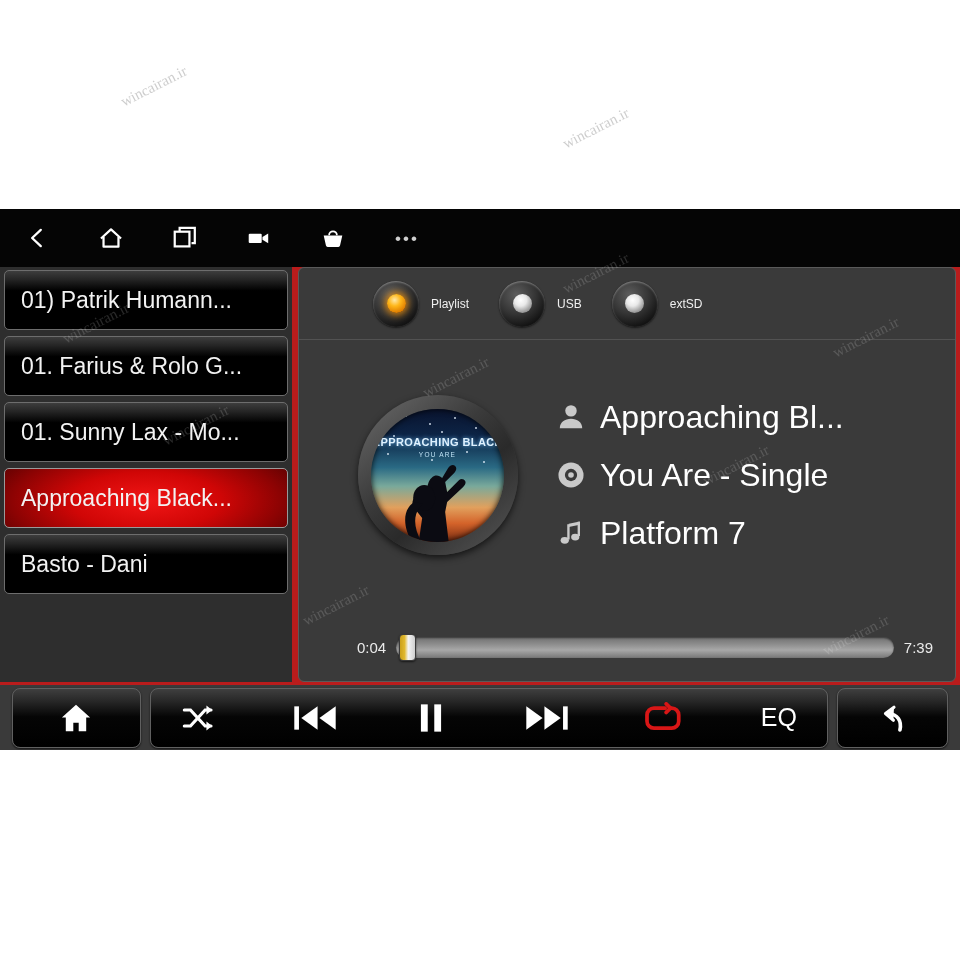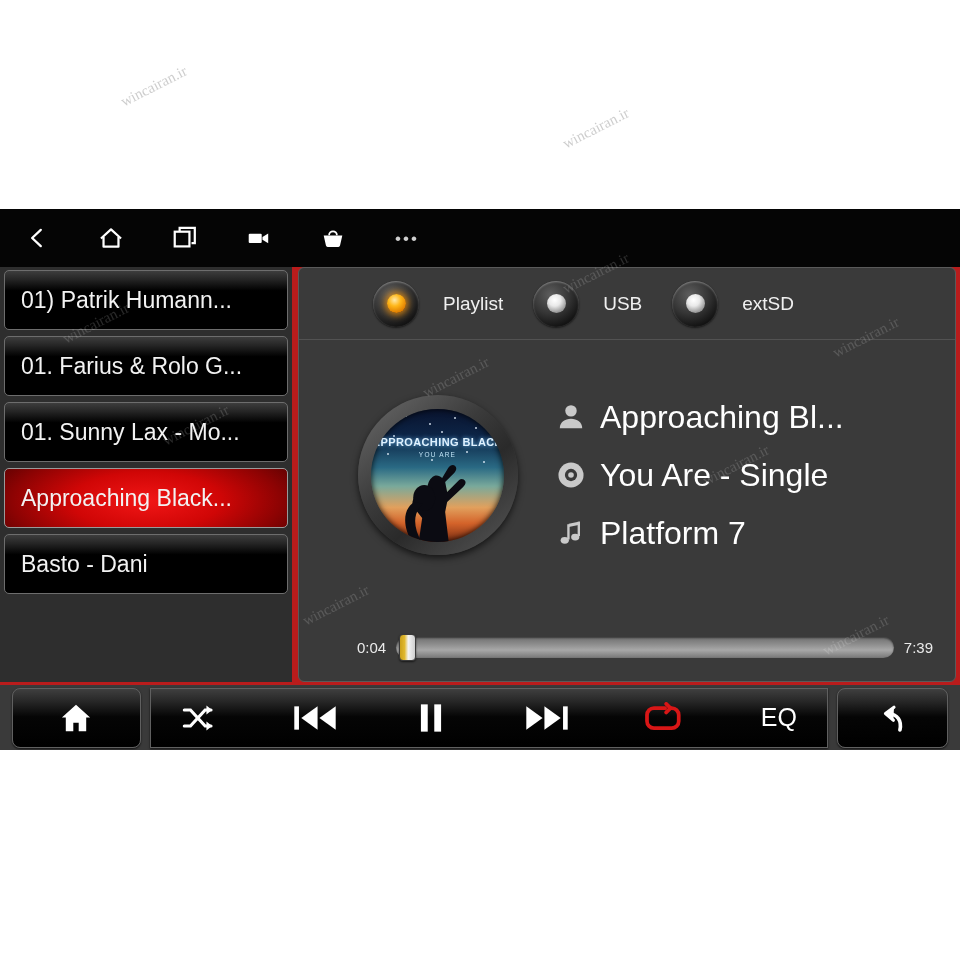--- a/index.html
+++ b/index.html
@@ -108,21 +108,21 @@
   }
   .led i {
     display: block; width: 19px; height: 19px; border-radius: 50%;
     background: radial-gradient(circle at 40% 32%, #ffffff 0%, #e9e9e9 35%, #9d9d9d 70%, #6a6a6a 100%);
   }
   .source.active .led i {
     background: radial-gradient(circle at 40% 32%, #ffe9a8 0%, #ffb71a 35%, #e07f00 72%, #a34e00 100%);
     box-shadow: 0 0 7px 2px rgba(255,150,0,.75);
   }
   .source .slabel {
-    color: #f0f0f0; font-size: 19px; margin-left: 24px;
+    color: #f0f0f0; font-size: 12px; margin-left: 12px;
   }
 
   
   #nowplaying {
     position: absolute; left: 0; top: 72px;
     width: 100%; height: 270px;
     display: flex; align-items: center;
   }
   #artwrap {
     width: 185px; margin-left: 46px;
@@ -218,21 +218,21 @@
     background: linear-gradient(to bottom,#3f3f3f 0%,#262626 22%,#050505 48%,#000 100%);
     display: flex; align-items: center; justify-content: center;
     color: #ffffff;
     box-shadow: 0 1px 2px rgba(0,0,0,.7);
   }
   #home-button { width: 130px; }
   #back-button { width: 112px; }
   #transport {
     flex: 1; height: 60px;
     border: 1px solid #606060;
-    border-radius: 0;
+    border-radius: 8px;
     background: linear-gradient(to bottom,#3f3f3f 0%,#262626 22%,#050505 48%,#000 100%);
     display: flex; align-items: center; justify-content: space-around;
     box-shadow: 0 1px 2px rgba(0,0,0,.7);
     gap: 20px;
   }
   .tbtn {
     width: 96px; height: 58px;
     display: flex; align-items: center; justify-content: center;
     color: #ffffff;
   }

